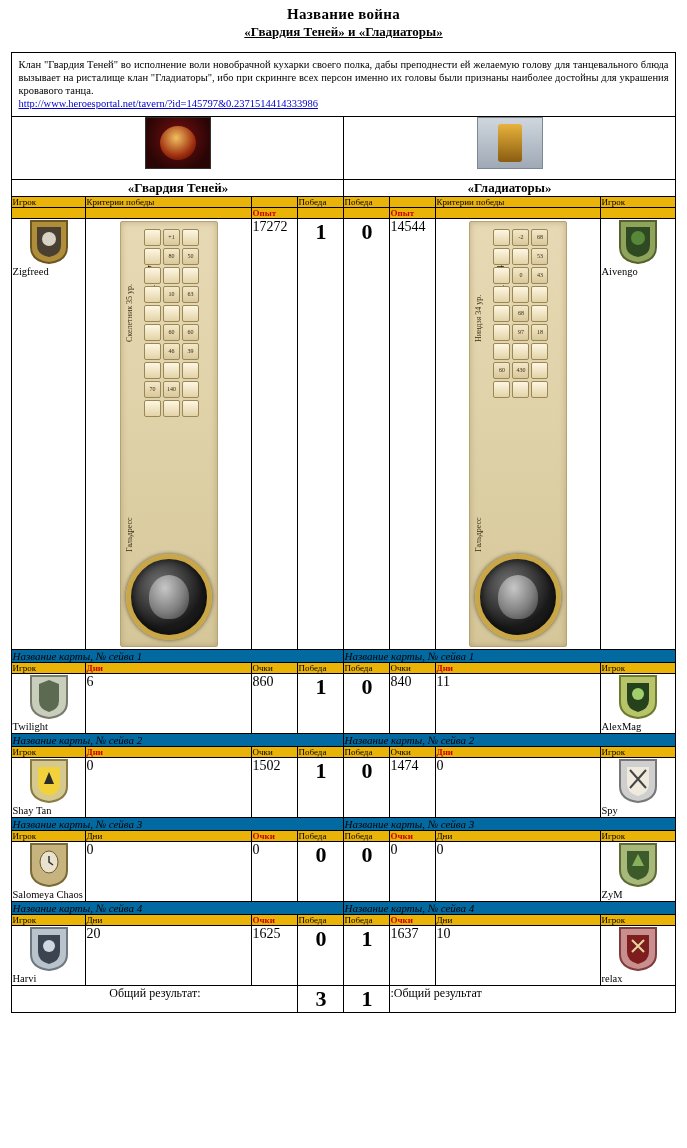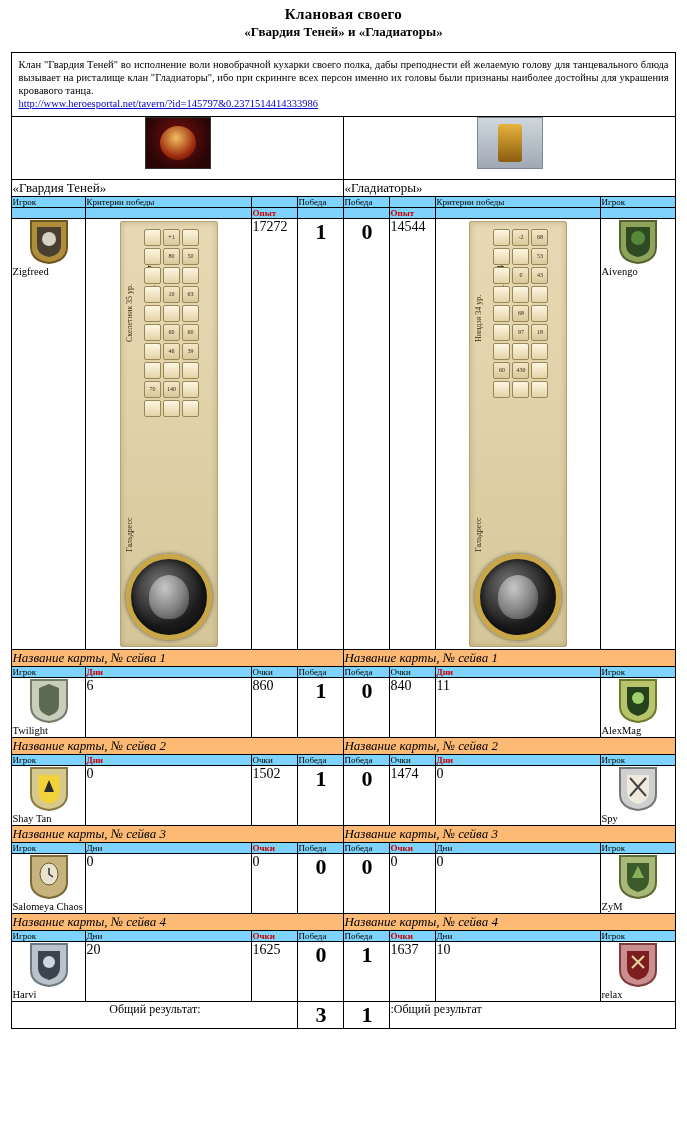--- a/index.html
+++ b/index.html
@@ -1,32 +1,32 @@
 <!DOCTYPE html>
 <html><head>
 <meta charset="utf-8">
 <style>
   html,body{margin:0;padding:0;background:#ffffff;}
   body{width:687px;height:1148px;font-family:"Liberation Serif",serif;color:#000;}
   .page{width:687px;height:1148px;position:relative;overflow:hidden;}
   .title-block{text-align:center;padding-top:6px;}
   .title-main{font-size:15px;font-weight:bold;letter-spacing:.3px;}
   .title-sub{font-size:13px;margin-top:2px;}
-  .title-clans{font-size:13px;font-weight:bold;margin-top:1px;}
+  .title-clans{font-size:13px;font-weight:bold;margin-top:1px;text-decoration:underline;}
   table.main{border-collapse:collapse;width:663px;margin:12px auto 0 auto;table-layout:fixed;}
   table.main td{border:1px solid #000;vertical-align:top;padding:0;}
   .desc{padding:5px 6px 6px 6px;font-size:10.5px;line-height:13px;text-align:justify;}
   .desc a{color:#0000cc;}
   .emblem-cell{height:62px;text-align:center;vertical-align:middle;}
-  .clanhead{font-size:13px;font-weight:normal;text-align:left;padding:3px 0;background:#ffffff;}
-  .hdr{background:#7dd3fc;font-size:9px;padding:2px 3px;font-weight:normal;}
+  .clanhead{font-size:13px;font-weight:bold;text-align:center;padding:3px 0;background:#ffffff;}
+  .hdr{background:#eab308;font-size:9px;padding:2px 3px;font-weight:normal;}
   .hdr.red{color:#cc0000;font-weight:bold;}
   .cellnum{font-size:14px;padding:3px 4px;}
   .bignum{font-size:22px;font-weight:bold;text-align:center;padding-top:8px;font-family:"Liberation Serif",serif;}
-  .maprow td{font-size:13px;padding:1px 4px;font-style:italic;background:#fdba74;}
+  .maprow td{font-size:11px;padding:1px 4px;font-style:italic;background:#0369a1;}
   .player-cell{width:74px;padding:3px 0 4px 0;}
   .player-name{font-size:10.5px;line-height:12px;margin-top:1px;}
   .shield{width:40px;height:46px;margin:0 auto;position:relative;}
   .shield svg{display:block;}
   .criteria-cell{padding:2px;background:#fff;}
   
   .tree-wrap{position:relative;width:100%;height:430px;overflow:hidden;background:#fff;}
   .tree{position:relative;margin:2px auto 0 auto;width:96px;height:424px;background:linear-gradient(180deg,#e7d9b4 0%,#ded0a6 55%,#d6c79a 100%);border:1px solid #b6a374;border-radius:2px;box-shadow:inset 0 0 6px rgba(120,95,45,.35);}
   .tree .vert-label{position:absolute;left:4px;top:120px;transform:rotate(-90deg);transform-origin:left top;font-size:8px;color:#3a2d12;white-space:nowrap;}
   .tree .vert-label2{position:absolute;left:4px;top:330px;transform:rotate(-90deg);transform-origin:left top;font-size:8px;color:#3a2d12;white-space:nowrap;}
@@ -43,21 +43,21 @@
   .flag-emblem:after{content:"";position:absolute;left:14px;top:8px;width:36px;height:34px;border-radius:50%;background:radial-gradient(circle at 45% 35%,#f0c060,#a03010 60%,#400000 100%);}
   .glad-emblem{width:64px;height:50px;margin:0 auto;background:linear-gradient(180deg,#cfd6de,#9fa9b5);border:1px solid #7d8794;position:relative;}
   .glad-emblem:after{content:"";position:absolute;left:20px;top:6px;width:24px;height:38px;background:linear-gradient(180deg,#e8b23c,#8a5d10);border-radius:3px;}
 </style>
 </head>
 <body>
 
 <div class="page">
 
   <div class="title-block">
-    <div class="title-main">Клановая своего</div>
+    <div class="title-main">Название война</div>
     <div class="title-clans">«Гвардия Теней» и «Гладиаторы»</div>
   </div>
 
   <table class="main">
     <colgroup>
       <col style="width:74px">
       <col style="width:166px">
       <col style="width:46px">
       <col style="width:46px">
       <col style="width:46px">

